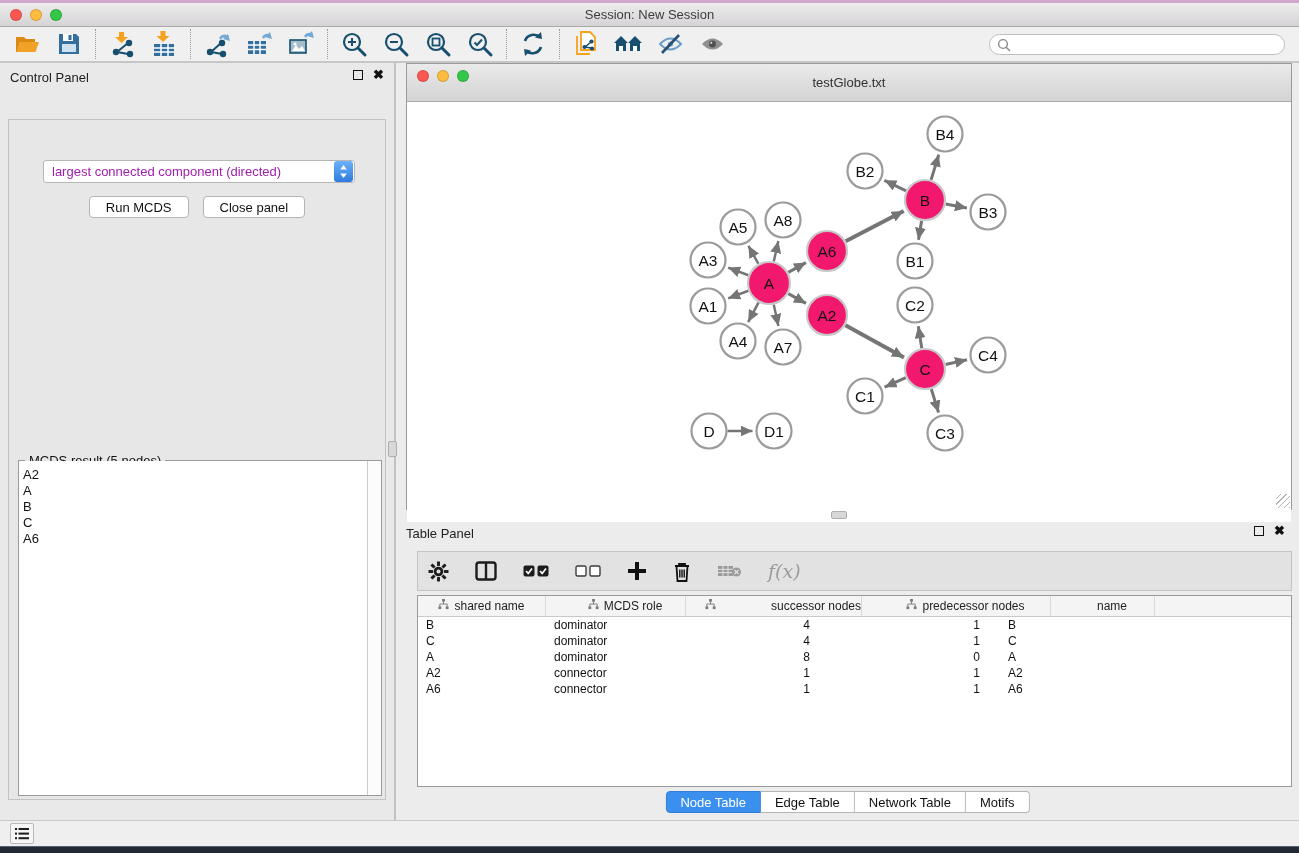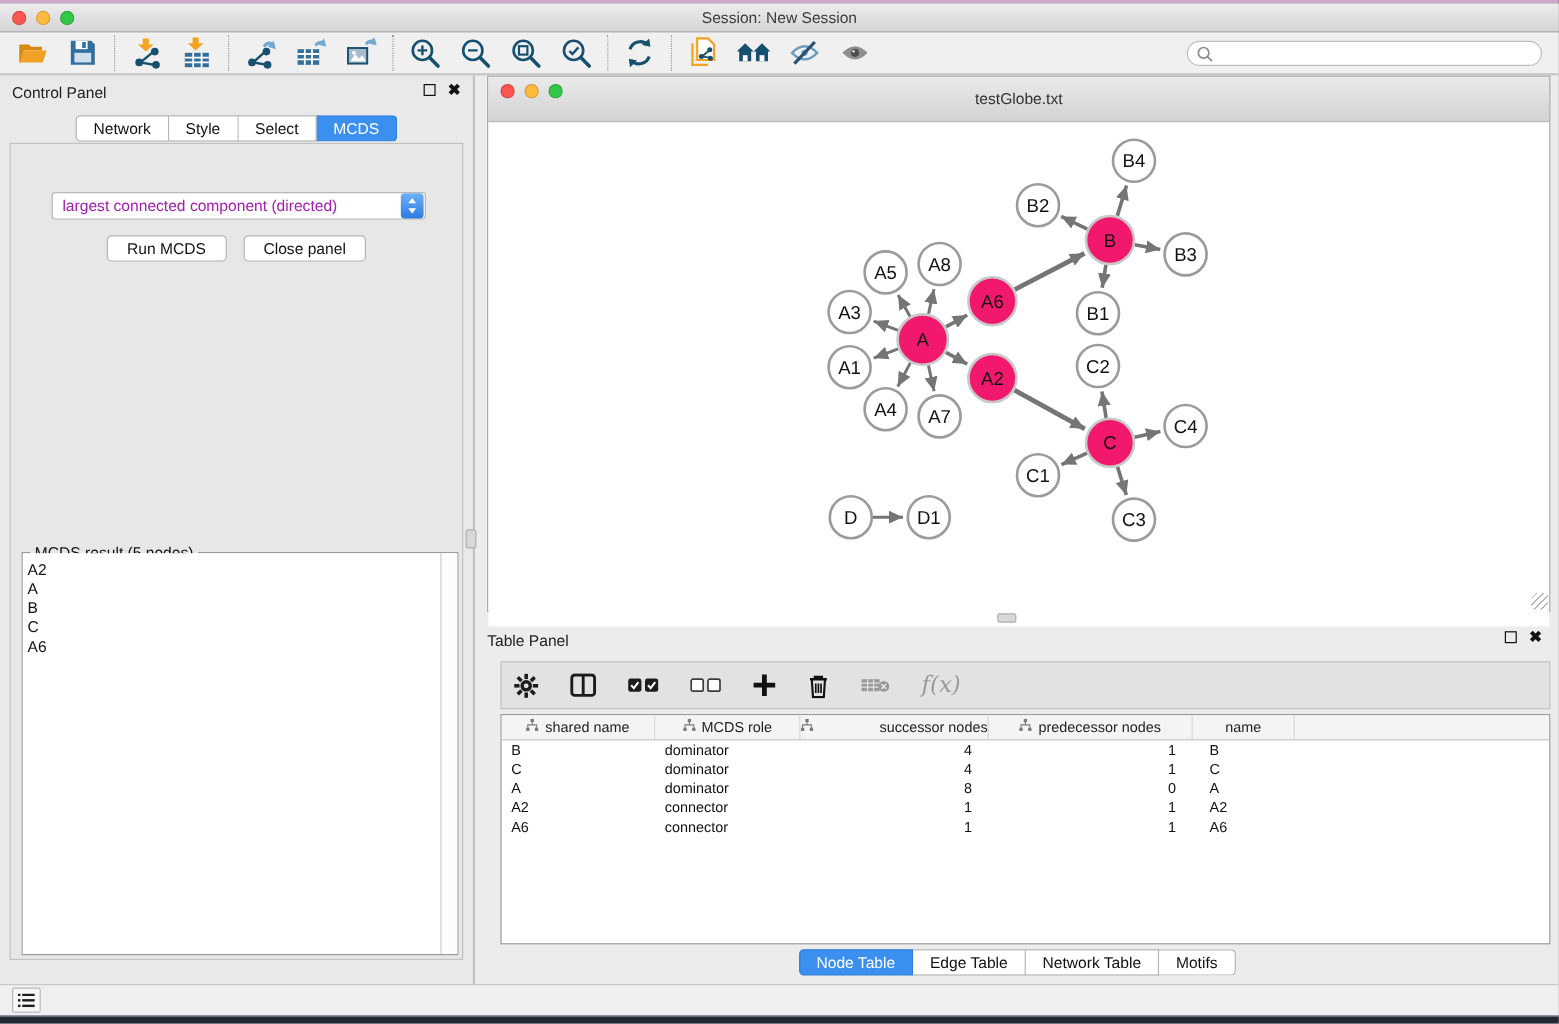--- a/index.html
+++ b/index.html
@@ -87,21 +87,21 @@
 
   
   .table-panel { position:absolute; left:0; right:0; top:458px; bottom:0; }
   .tp-toolbar { position:absolute; left:21px; right:7px; top:30px; height:40px; background:#e2e2e2;
                 border:1px solid #c4c4c4; display:flex; align-items:center; padding:0 10px; gap:26px; }
   .tp-btn { display:flex; align-items:center; justify-content:center; }
   .fx-label { font-family:"DejaVu Serif", serif; font-style:italic; font-size:19px; color:#9a9a9a; }
 
   .data-table { position:absolute; left:21px; right:7px; top:74px; height:192px; background:#fff;
                 border:1px solid #9a9a9a; overflow:hidden; }
-  .tbl-header { display:flex; height:21px; background:#f4f4f4; border-bottom:1px solid #c9c9c9; }
+  .tbl-header { display:flex; height:21px; background:#f4f4f4; border-bottom:1px solid #c9c9c9;gap:19px; }
   .th-cell { display:flex; align-items:center; justify-content:center; gap:5px; font-size:12px; color:#222;
              border-right:1px solid #d9d9d9; }
   .tbl-row { display:flex; height:16px; }
   .td-cell { font-size:12px; color:#111; line-height:16px; white-space:nowrap; }
   .c1 { width:128px; } .c2 { width:121px; } .c3 { width:157px;justify-content:space-between; } .c4 { width:170px; } .c5 { width:85px; } .c6 { flex:1; border-right:none; }
   .td-cell.c1 { padding-left:8px; } .td-cell.c2 { padding-left:8px; }
   .td-cell.c3, .td-cell.c4 { text-align:right; padding-right:14px; }
   .td-cell.c5 { padding-left:14px; }
 
   .tp-tabs { top:270px; left:50%; transform:translateX(-50%); }
@@ -285,26 +285,20 @@
   <div class="content">
 
     <div class="control-panel">
       <div class="panel-header">
         <span class="ph-title">Control Panel</span>
         <span class="ph-btns">
           <span class="float-box"></span>
           <span class="close-x">✖</span>
         </span>
       </div>
-      <div class="seg-tabs cp-tabs" id="cp-tabs">
-          <div class="seg-tab">Network</div>
-          <div class="seg-tab">Style</div>
-          <div class="seg-tab">Select</div>
-          <div class="seg-tab selected">MCDS</div>
-        </div>
 
       <div class="cp-inner">
         <div class="dropdown">
           <span class="dd-text">largest connected component (directed)</span>
           <span class="dd-stepper">
             <svg width="9" height="15" viewBox="0 0 9 15">
                 <path d="M4.5 1L7.8 5.4H1.2z" fill="#fff"></path>
                 <path d="M4.5 14L1.2 9.6h6.6z" fill="#fff"></path>
               </svg>
           </span>

